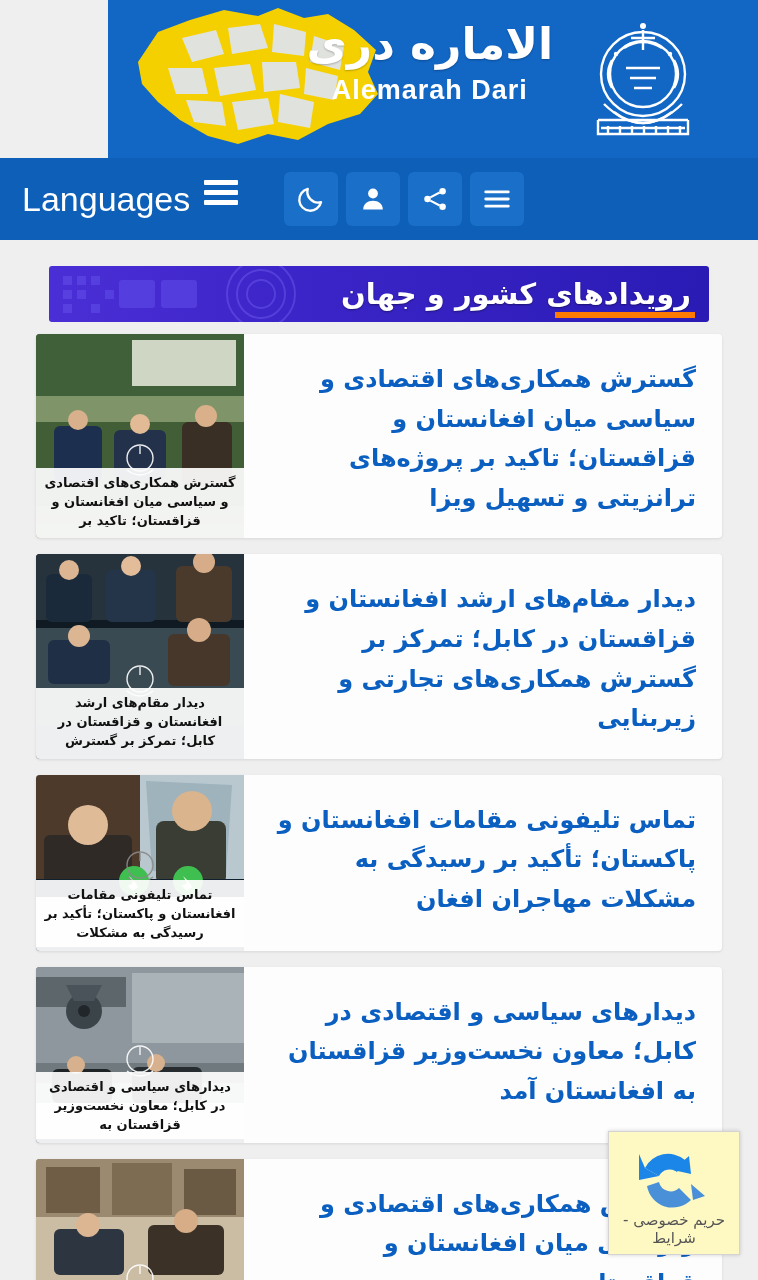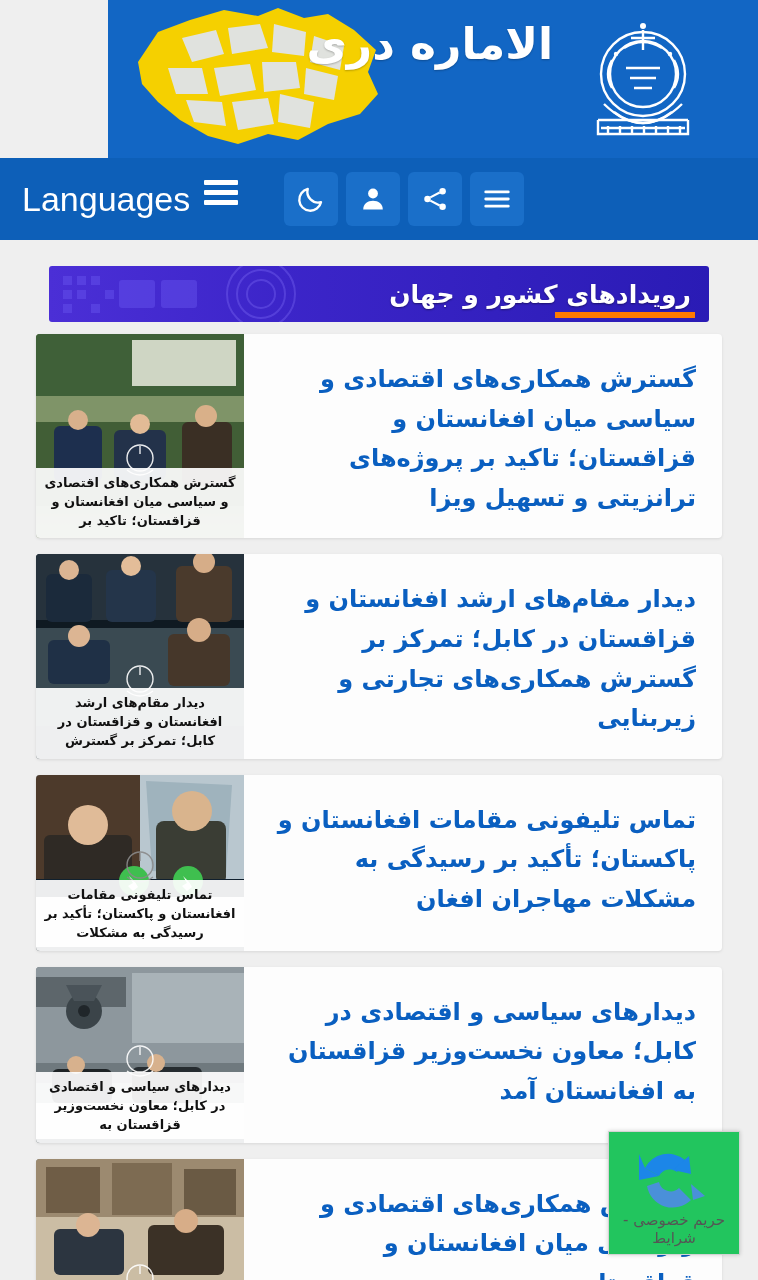--- a/index.html
+++ b/index.html
@@ -134,21 +134,21 @@
     justify-content: flex-start;
     direction: rtl;
   }
   .section-banner .deco {
     position: absolute; left: 0; top: 0; width: 330px; height: 56px;
     opacity: .55;
   }
   .section-banner .label {
     position: relative;
     color: #ffffff;
-    font-size: 25px;
+    font-size: 29px;
     font-weight: bold;
     padding-right: 18px;
     z-index: 2;
     text-shadow: 0 1px 2px rgba(0,0,0,.4);
   }
   .section-underline {
     position: absolute;
     right: 14px;
     bottom: 4px;
     width: 140px;
@@ -209,21 +209,21 @@
     opacity: .9;
   }
 
   
   .captcha-badge {
     position: absolute;
     left: 608px;
     top: 1131px;
     width: 132px;
     height: 124px;
-    background: #22c55e;
+    background: #fef9c3;
     border: 1px solid #d3d3d3;
     box-shadow: 0 0 4px rgba(0,0,0,.18);
     direction: ltr;
   }
   .captcha-badge .logo {
     position: absolute;
     left: 50%; top: 18px;
     transform: translateX(-50%);
     width: 74px; height: 66px;
   }
@@ -252,20 +252,21 @@
       <path d="M134,60 L168,60 L172,86 L136,90 Z"></path>
       <path d="M178,66 L210,74 L206,98 L176,92 Z"></path>
       <path d="M58,98 L94,100 L98,124 L66,120 Z"></path>
       <path d="M104,100 L140,96 L146,122 L110,128 Z"></path>
       <path d="M152,92 L186,100 L182,126 L150,120 Z"></path>
     </g>
   </svg>
 
   <div class="banner-title-wrap">
     <div class="banner-title-ar">الاماره دری</div>
+    <div class="banner-title-en">Alemarah Dari</div>
   </div>
 
   <svg class="emblem" viewBox="0 0 150 140">
     <g fill="none" stroke="#ffffff" stroke-width="2.4">
       <circle cx="75" cy="66" r="42"></circle>
       <circle cx="75" cy="66" r="33"></circle>
       <path d="M46,104 Q75,126 104,104"></path>
       <path d="M36,96 Q75,134 114,96"></path>
       <path d="M30,112 h90"></path>
       <path d="M33,120 h84"></path>

